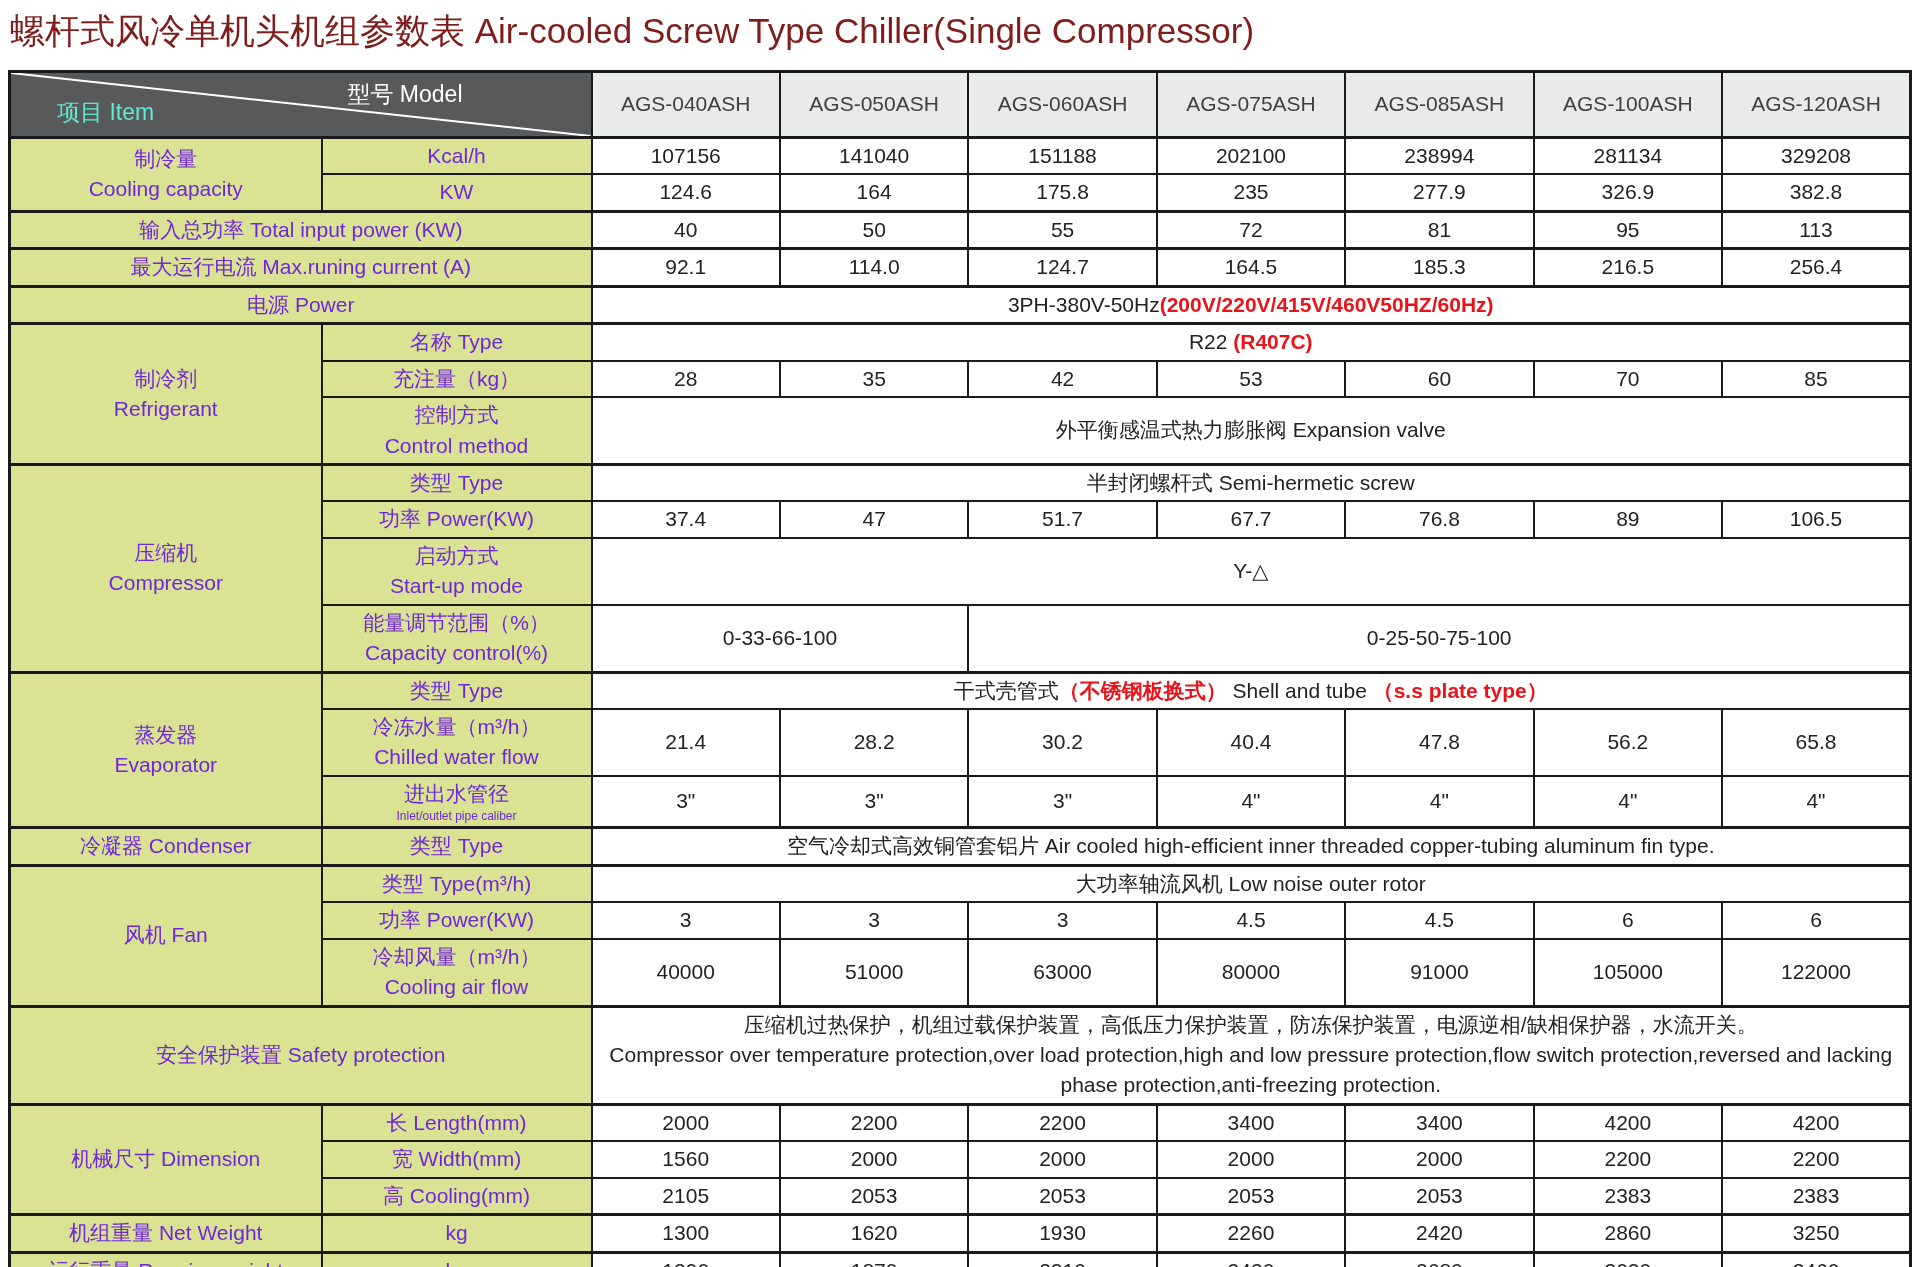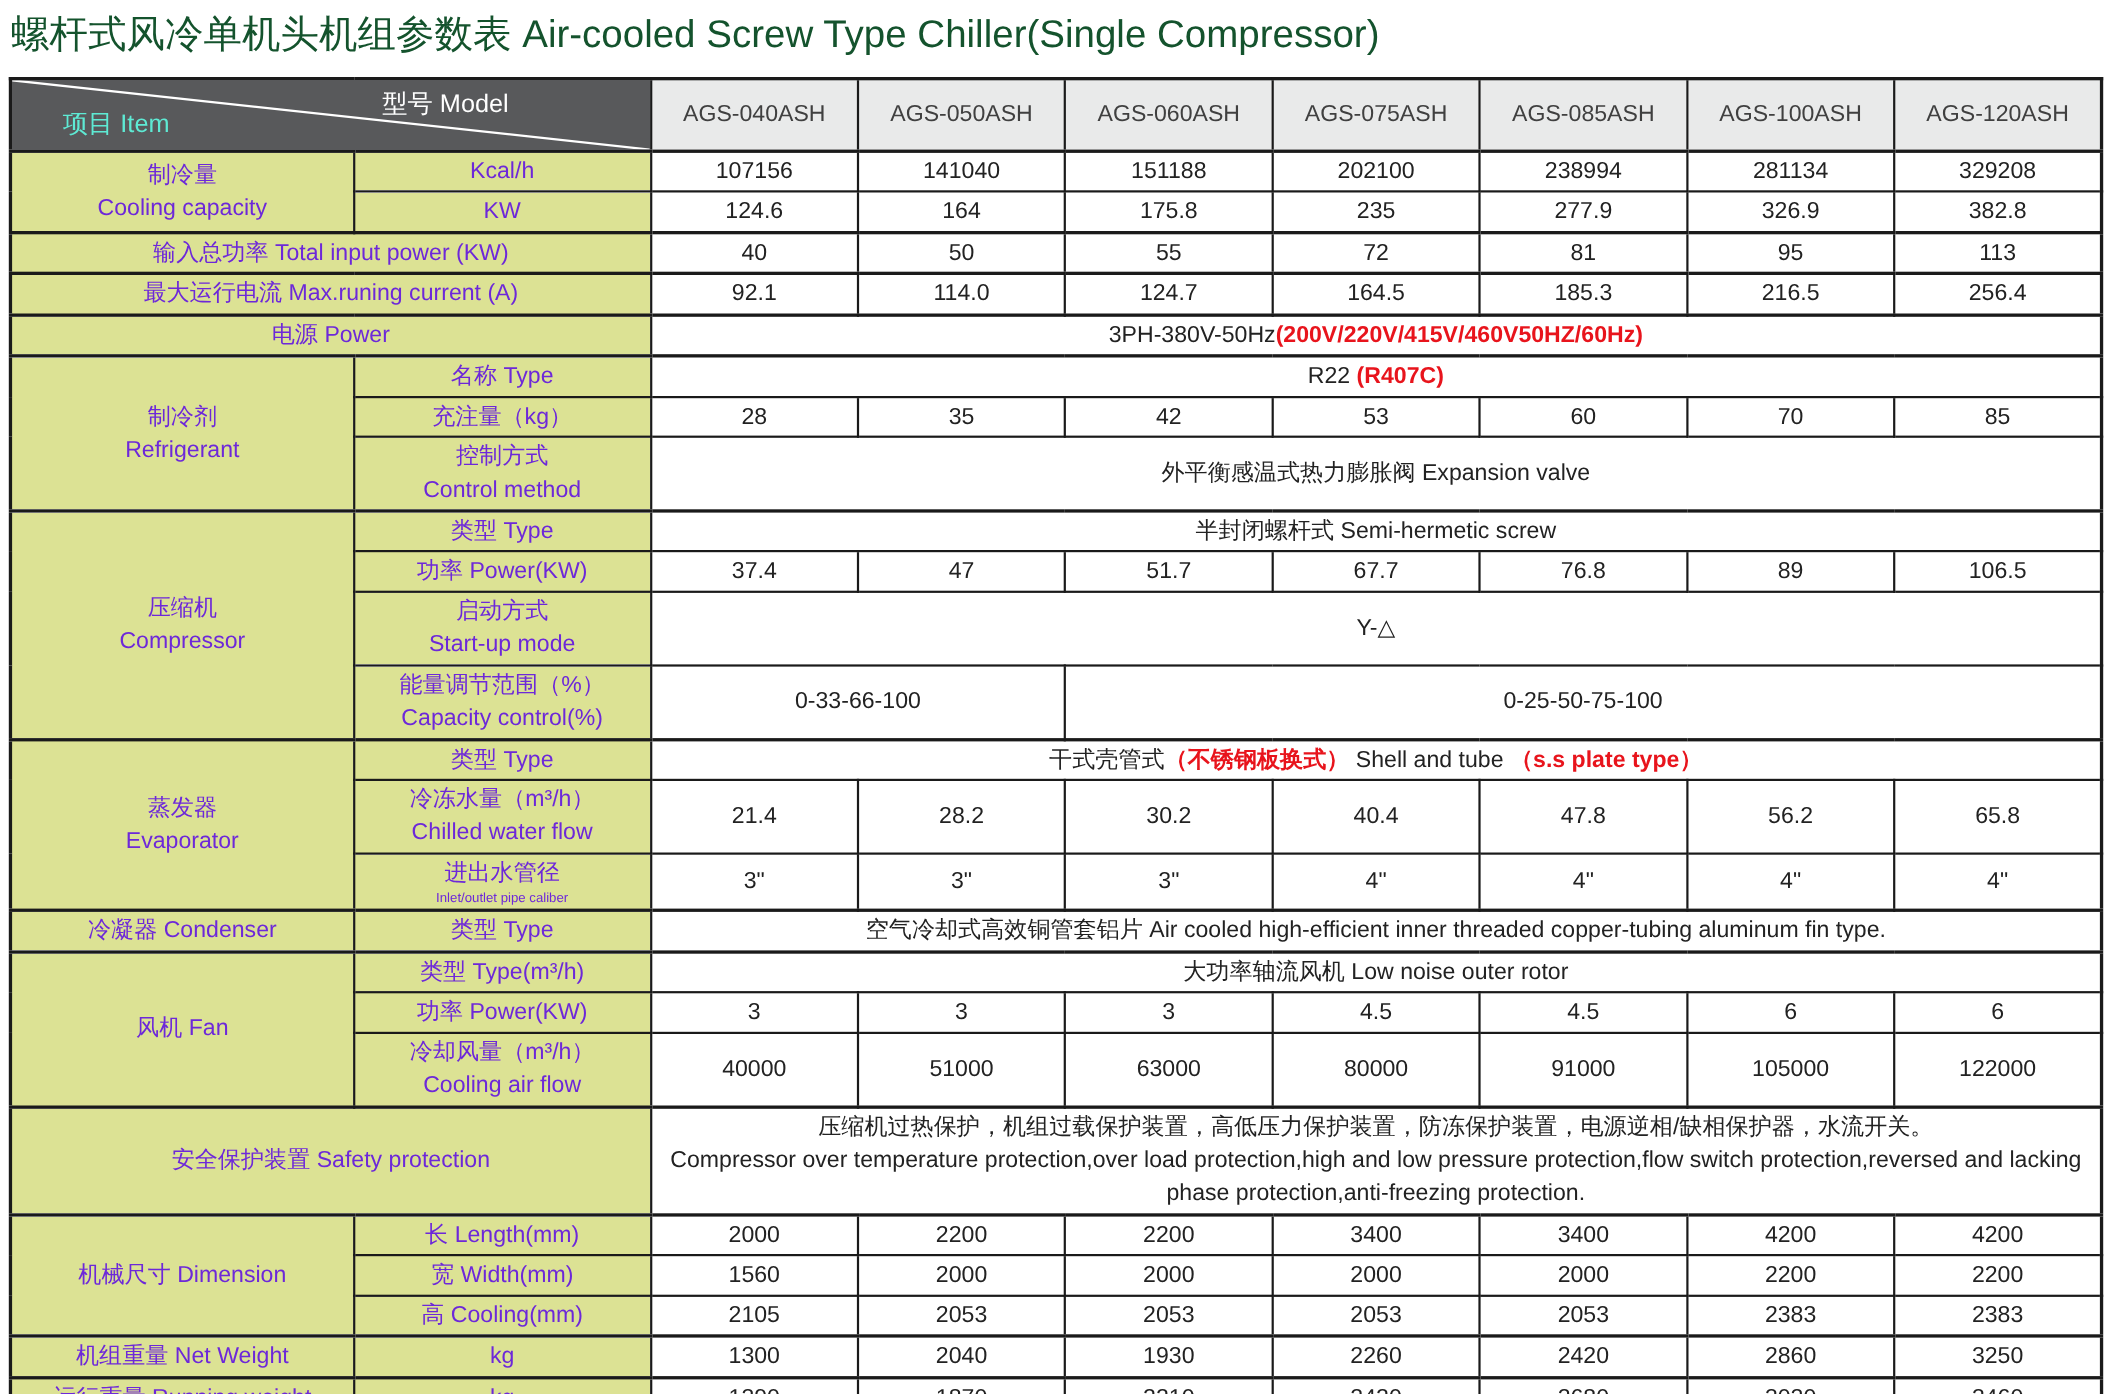--- a/index.html
+++ b/index.html
@@ -3,21 +3,21 @@
 <meta charset="utf-8">
 <style>
   * { box-sizing: border-box; }
   html, body {
     margin: 0; padding: 0; background: #ffffff;
     font-family: "Liberation Sans", "DejaVu Sans", sans-serif;
     color: #1c1c1c;
   }
   .page { width: 1920px; padding: 6px 8px 8px 8px; }
   .title {
-    font-size: 35px; font-weight: 500; color: #14532d;
+    font-size: 35px; font-weight: 500; color: #7f1d1d;
     margin: 2px 0 15px 2px; white-space: nowrap;
   }
   table.spec {
     border-collapse: collapse; table-layout: fixed;
     width: 1904px; border: 3px solid var(--border, #1a1a1a);
   }
   td {
     border: 2px solid var(--border, #1a1a1a);
     text-align: center; vertical-align: middle;
     font-size: 21px; line-height: 1.45; padding: 2px 5px;
@@ -252,21 +252,21 @@
           <td class="data">2053</td>
           <td class="data">2053</td>
           <td class="data">2053</td>
           <td class="data">2383</td>
           <td class="data">2383</td>
         </tr>
         <tr class="sec">
           <td class="label">机组重量  Net Weight</td>
           <td class="sub">kg</td>
           <td class="data">1300</td>
-          <td class="data">2040</td>
+          <td class="data">1620</td>
           <td class="data">1930</td>
           <td class="data">2260</td>
           <td class="data">2420</td>
           <td class="data">2860</td>
           <td class="data">3250</td>
         </tr>
         <tr class="sec">
           <td class="label">运行重量  Running weight</td>
           <td class="sub">kg</td>
           <td class="data">1390</td>

